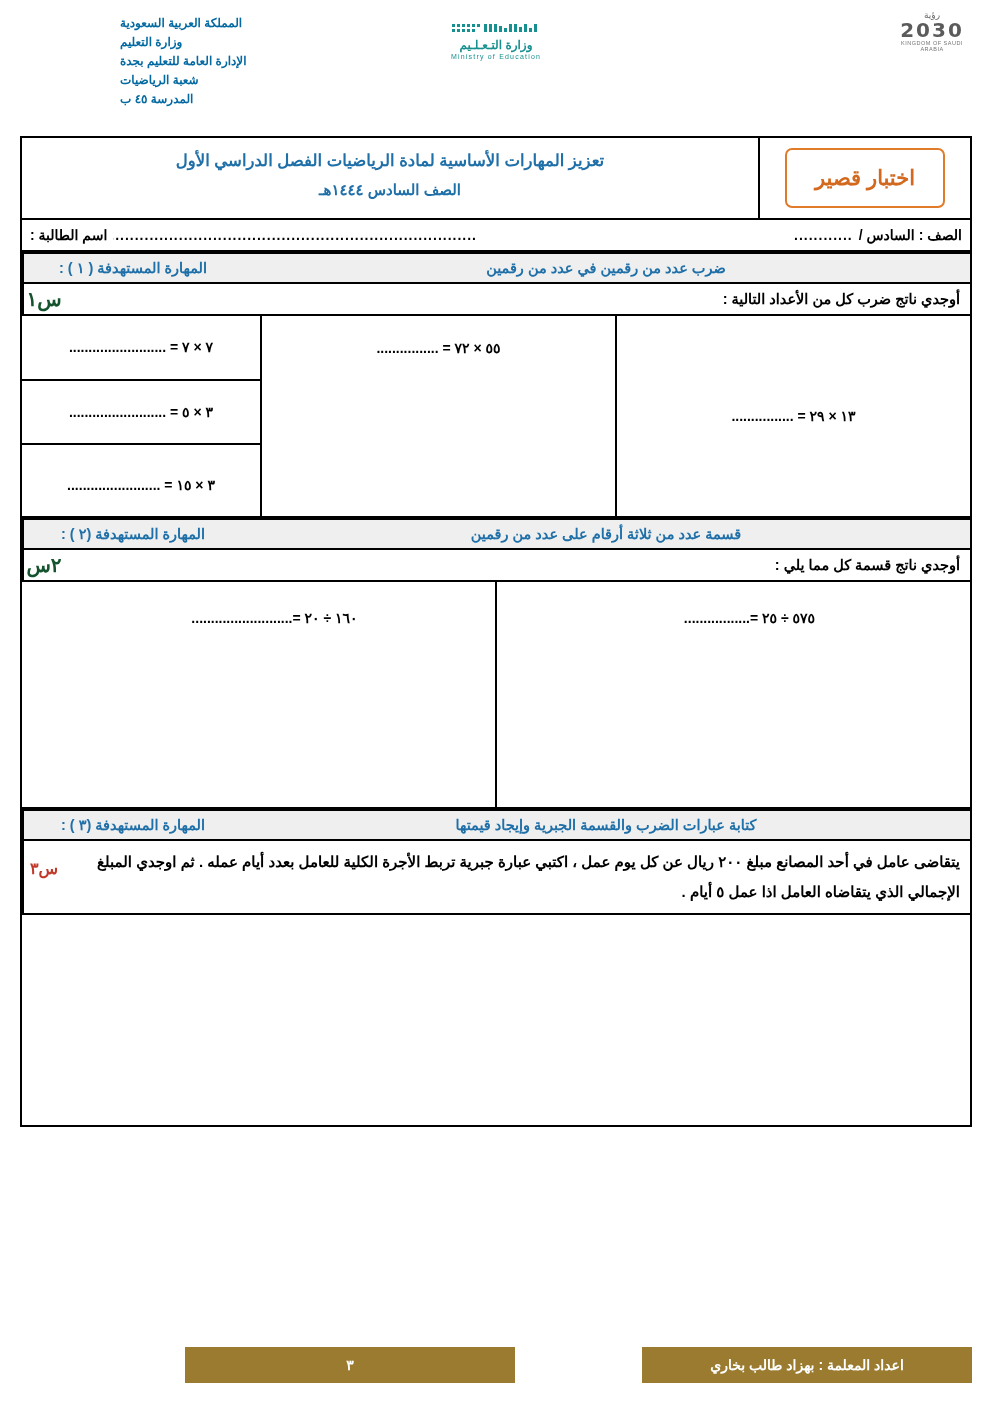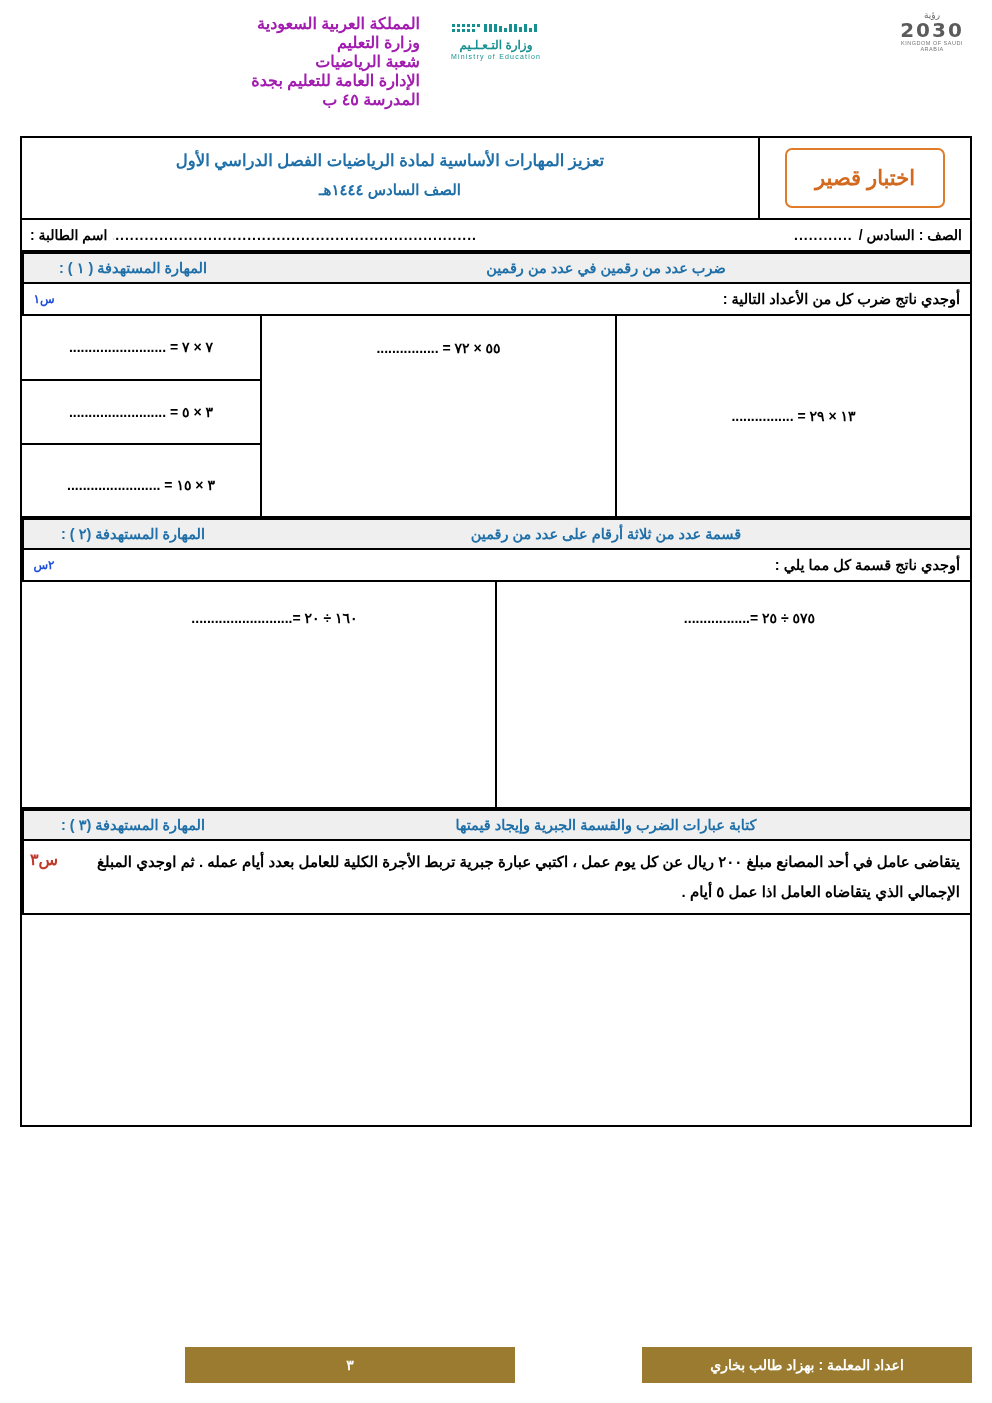--- a/index.html
+++ b/index.html
@@ -79,25 +79,25 @@
     color: #17908f;
     letter-spacing: 1.2px;
     margin-top: 1px;
   }
 
   .header-text {
     position: absolute;
     top: 14px;
     left: 120px;
     width: 300px;
-    text-align: right;
-    font-size: 16px;
+    text-align: left;
+    font-size: 12px;
     line-height: 19px;
     font-weight: bold;
-    color: #a21caf;
+    color: #0369a1;
   }
 
   
   .sheet {
     position: absolute;
     top: 136px;
     right: 20px;
     left: 20px;
     border: 2px solid #000;
   }
@@ -170,23 +170,23 @@
   }
 
   .q-row {
     display: flex;
     border-bottom: 2px solid #000;
     align-items: stretch;
   }
   .q-tag {
     width: 40px;
     border-left: 2px solid #000;
-    color: #1d4ed8;
-    font-weight: bold;
-    font-size: 12px;
+    color: #14532d;
+    font-weight: bold;
+    font-size: 20px;
     display: flex;
     align-items: center;
     justify-content: center;
   }
   .q-stem {
     flex: 1;
     text-align: right;
     font-size: 14.5px;
     font-weight: bold;
     padding: 7px 10px;
@@ -248,21 +248,21 @@
   .q3-row { display: flex; border-bottom: 2px solid #000; }
   .q3-tag {
     width: 40px;
     border-left: 2px solid #000;
     color: #c0392b;
     font-weight: bold;
     font-size: 16px;
     display: flex;
     align-items: flex-start;
     justify-content: center;
-    padding-top: 9px;
+    padding-top: 18px;
   }
   .q3-text {
     flex: 1;
     text-align: right;
     font-size: 15px;
     font-weight: bold;
     line-height: 30px;
     padding: 6px 10px;
   }
   .q3-space { height: 210px; }
@@ -342,22 +342,22 @@
         <rect x="86" y="2" width="3" height="8"></rect>
       </g>
     </svg>
     <div class="moe-ar">وزارة التـعـلـيم</div>
     <div class="moe-en">Ministry of Education</div>
   </div>
 
   <div class="header-text">
     <div>المملكة العربية السعودية</div>
     <div>وزارة التعليم</div>
+    <div>الإدارة العامة للتعليم بجدة</div>
     <div>شعبة الرياضيات</div>
-    <div>الإدارة العامة للتعليم بجدة</div>
     <div>المدرسة ٤٥ ب</div>
   </div>
 </div>
 
 <div class="sheet">
 
   <div class="title-row">
     <div class="quiz-badge-cell">
       <div class="quiz-badge">اختبار قصير</div>
     </div>

